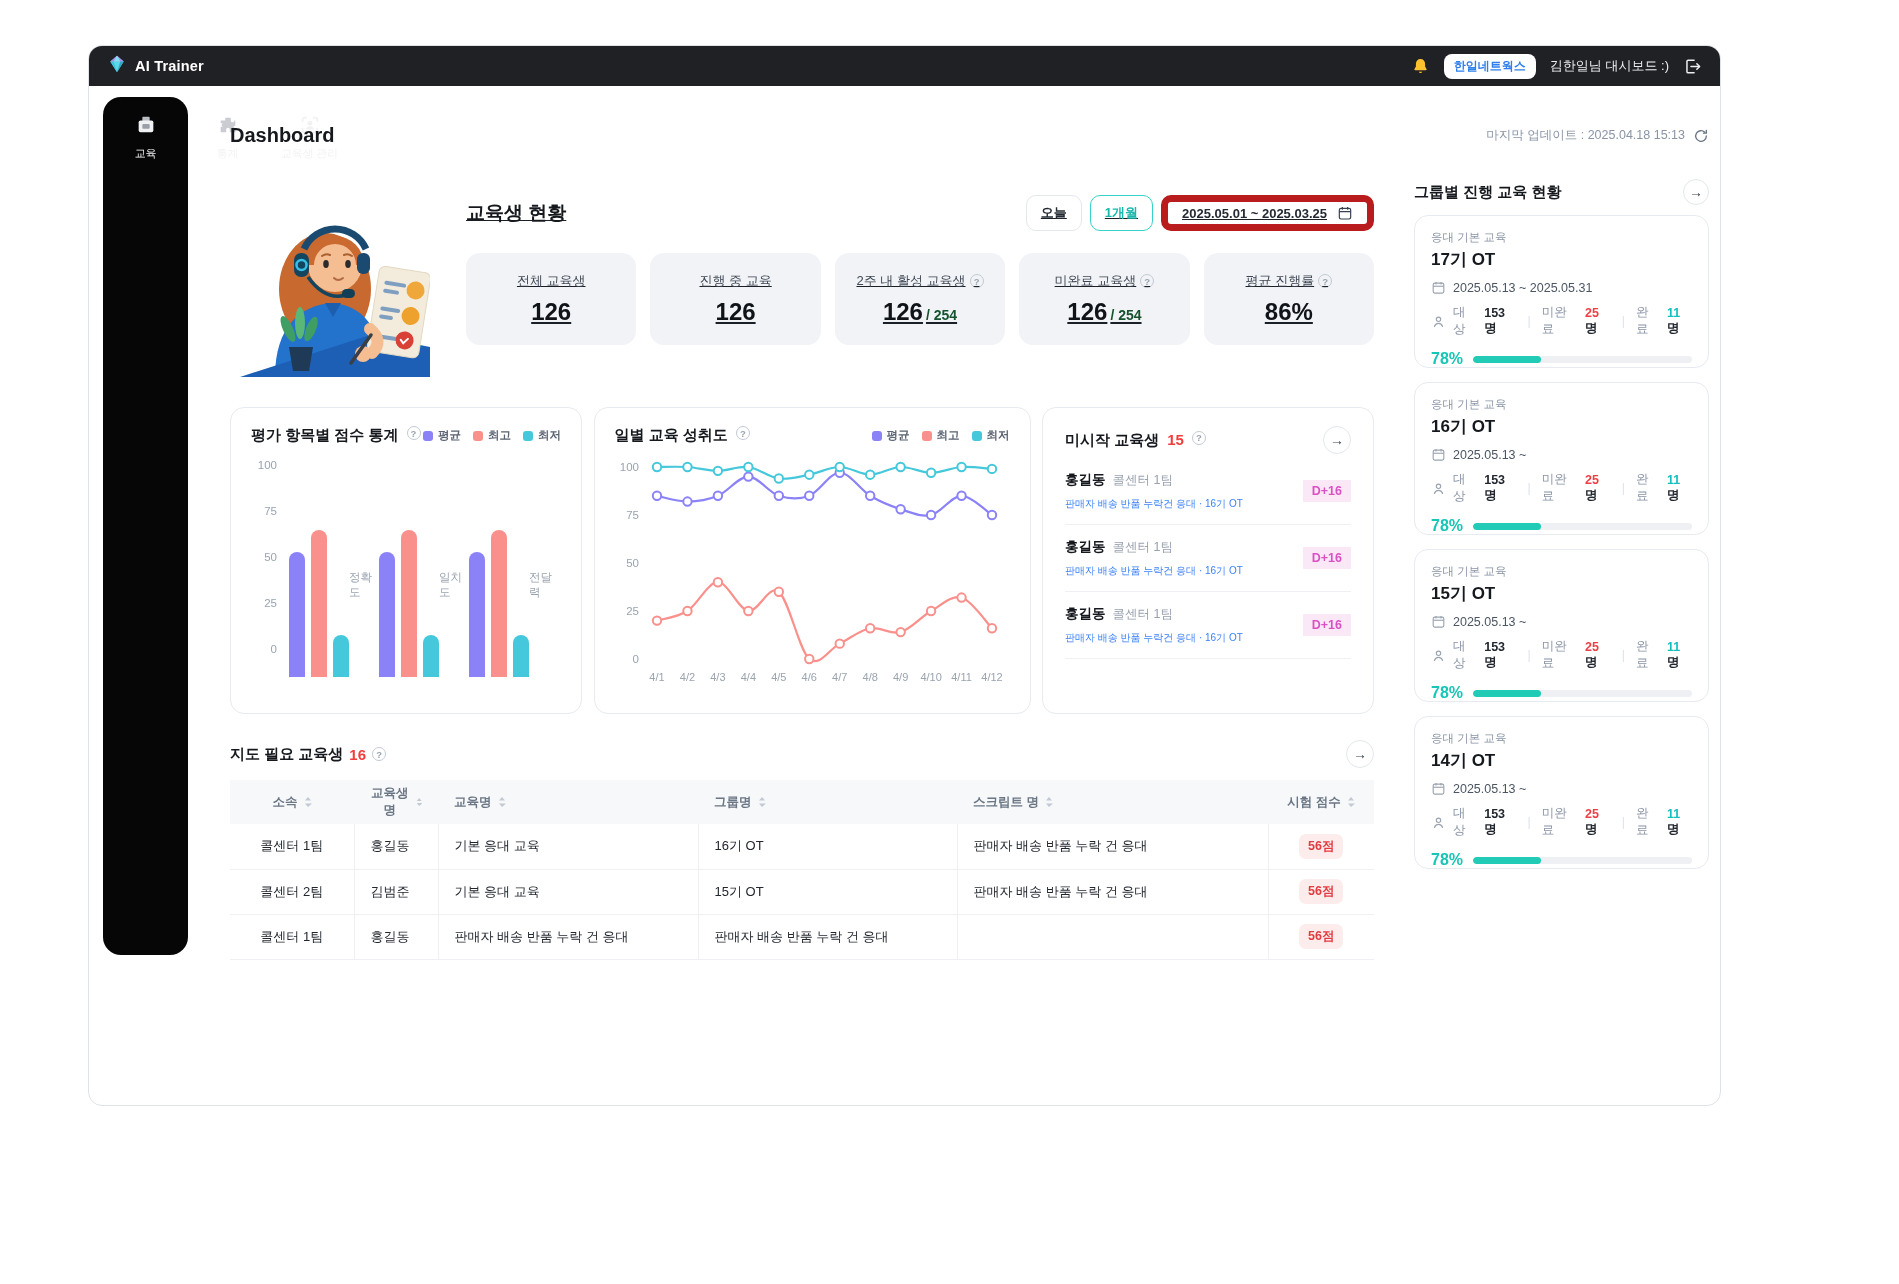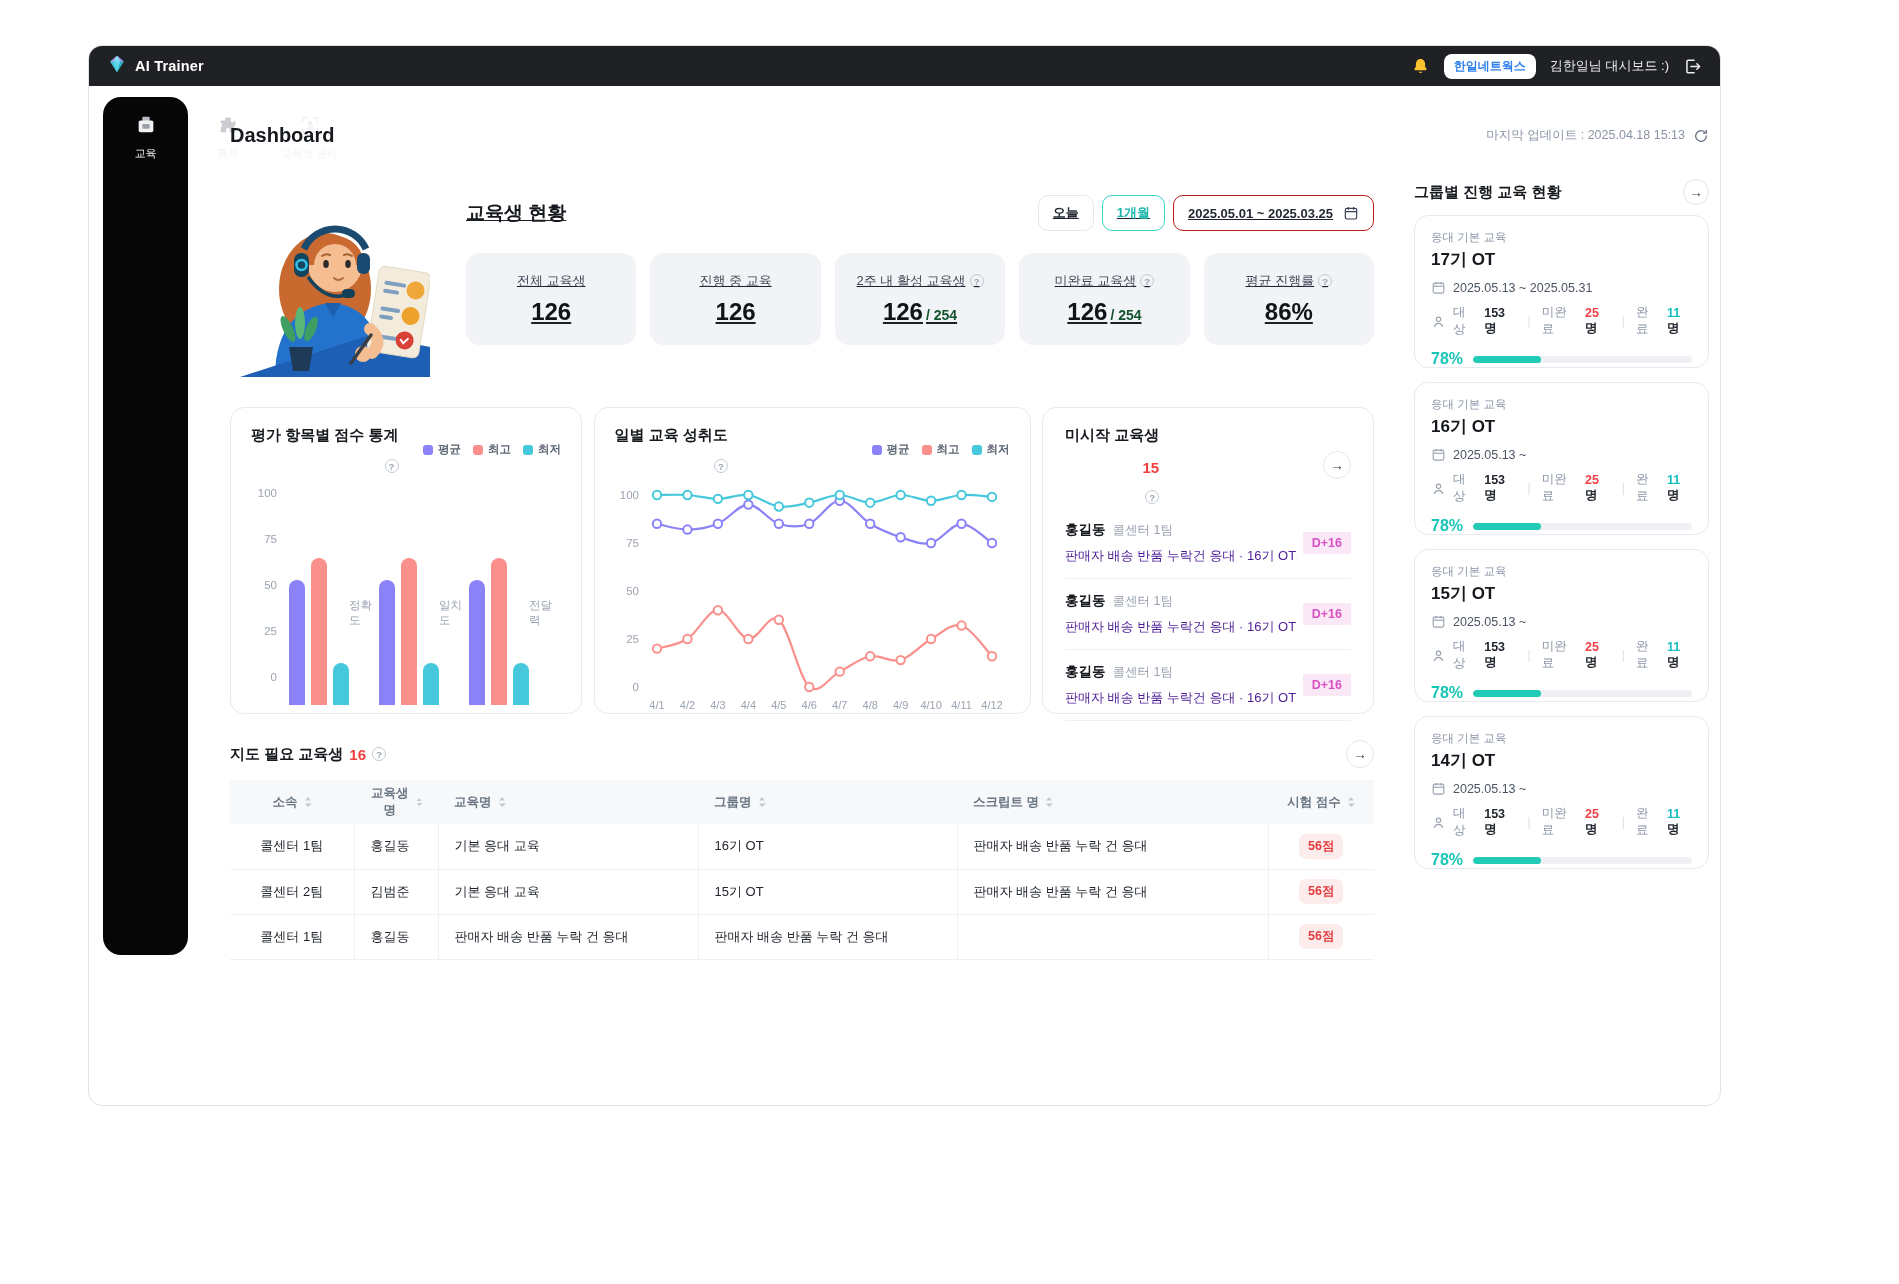--- a/index.html
+++ b/index.html
@@ -49,38 +49,38 @@
   .hero { margin-top:30px; display:flex; gap:36px; height:200px;text-decoration:underline; }
   .illo { width:200px; height:200px; flex:none; }
   .hero-right { flex:1; }
   .hero-head { margin-top:18px; display:flex; justify-content:space-between; align-items:center; }
   .hero-title { font-size:19px; font-weight:800; color:#15181d; }
   .filters { display:flex; align-items:center; gap:8px; }
   .btn { background:#fff; border:1px solid #e3e7ee; border-radius:10px; height:36px;
     padding:0 14px; font-size:13px; font-weight:700; color:#242a33; cursor:pointer;
     font-family:inherit; }
   .btn.teal { border:1.5px solid #35d3c8; color:#19b8ad; }
-  .range-box { background:#fff; border:1px solid #b91c1c; border-radius:10px; height:36px;
+  .range-box { background:#fff; border:7px solid #b91c1c; border-radius:10px; height:36px;
     display:flex; align-items:center; gap:10px; padding:0 14px; cursor:pointer; }
   .range-box span { font-size:13px; font-weight:700; color:#242a33; }
   .stat-cards { margin-top:22px; display:flex; gap:14px; }
   .stat-card { flex:1; background:#f1f3f6; border-radius:14px; height:92px;
     display:flex; flex-direction:column; align-items:center; justify-content:center; gap:8px; }
   .stat-label { font-size:13px; color:#3f4754; display:flex; align-items:center; gap:4px; }
   .stat-value { font-size:24px; font-weight:800; color:#101419; }
   .stat-value .suffix { font-size:14px; font-weight:600; color:#14532d; margin-left:3px; }
   .q {
     display:inline-flex; width:14px; height:14px; border:1.3px solid #c3cad4; border-radius:50%;
     color:#9aa3b0; font-size:9.5px; font-weight:700; align-items:center; justify-content:center;
   }
   
   .charts-row { margin-top:30px; display:flex; justify-content:space-between; }
   .panel { background:#fff; border:1.5px solid #e7eaf0; border-radius:14px; padding:18px 20px; height:307px; }
   .panel-head { display:flex; justify-content:space-between; align-items:center; }
-  .panel-title { font-size:15px; font-weight:800; color:#15181d; display:flex; align-items:flex-end; gap:14px;flex-direction:column; }
+  .panel-title { font-size:15px; font-weight:800; color:#15181d; display:flex; align-items:flex-start; gap:8px; }
   .legend { display:flex; align-items:center; gap:12px; }
   .legend-item { display:flex; align-items:center; gap:5px; font-size:11.5px; color:#5b6472; font-weight:700; }
   .legend-swatch { width:10px; height:10px; border-radius:3px; display:inline-block; }
   
   .bar-panel { width:352px; }
   .bar-plot { margin-top:14px; position:relative; height:218px; }
   .bar-ylabel { position:absolute; left:0; width:26px; text-align:right; font-size:11.5px; color:#9aa3b0; }
   .bar-groups { position:absolute; left:38px; right:2px; bottom:0; top:0;
     display:flex; justify-content:space-around; align-items:flex-end; }
   .bar-group { display:flex; flex-direction:row; align-items:center; }
@@ -93,21 +93,21 @@
   .ns-panel { width:332px; padding:18px 22px; }
   .count-red { color:#f23d3d; }
   .arrow-btn { width:28px; height:28px; border-radius:50%; border:1px solid #e3e7ec; background:#fff;
     color:#3d4450; font-size:14px; cursor:pointer; display:flex; align-items:center; justify-content:center; }
   .ns-list { margin-top:4px; }
   .ns-item { padding:13px 0; border-bottom:1px solid #eef0f4; display:flex;
     justify-content:space-between; align-items:center; }
   .ns-left .ns-name-row { display:flex; align-items:baseline; gap:7px; }
   .ns-name { font-size:13.5px; font-weight:800; color:#15181d; }
   .ns-team { font-size:12.5px; color:#98a1af; }
-  .ns-desc { margin-top:8px; font-size:13px; color:#4c1d95; }
+  .ns-desc { margin-top:8px; font-size:10px; color:#3b82f6; }
   .ns-badge { background:#fbe8f7; color:#d952c4; font-size:12.5px; font-weight:800;
     padding:4px 9px; border-radius:1px; }
   
   .table-section { margin-top:26px; }
   .table-head-row { display:flex; justify-content:space-between; align-items:center; }
   .section-title { font-size:15px; font-weight:800; color:#15181d; display:flex; align-items:center; gap:6px; }
   table.data { margin-top:12px; width:100%; border-collapse:collapse; }
   table.data th { background:#f7f8fa; height:44px; font-size:12.5px; color:#6b7684; font-weight:700; }
   table.data th .th-inner { display:flex; align-items:center; gap:6px; padding:0 16px; }
   table.data th.center .th-inner { justify-content:center; }

